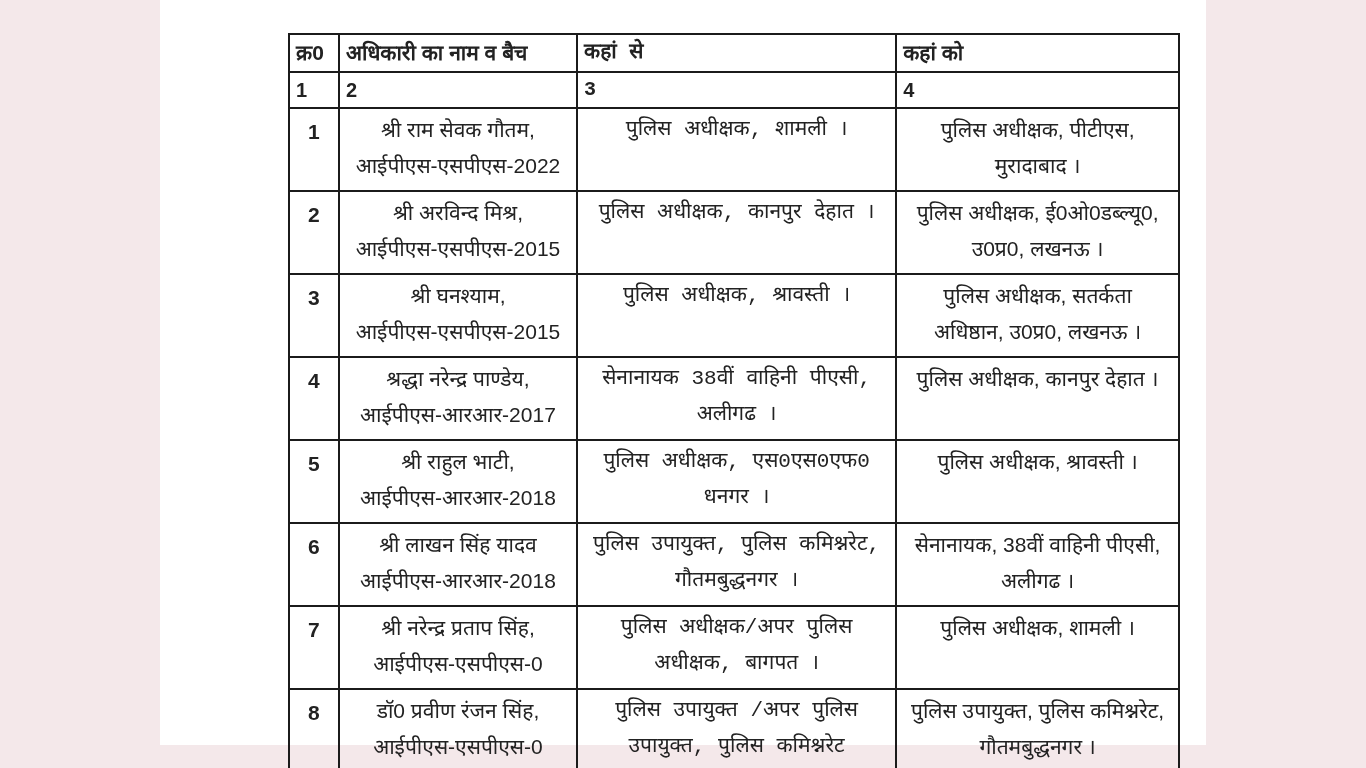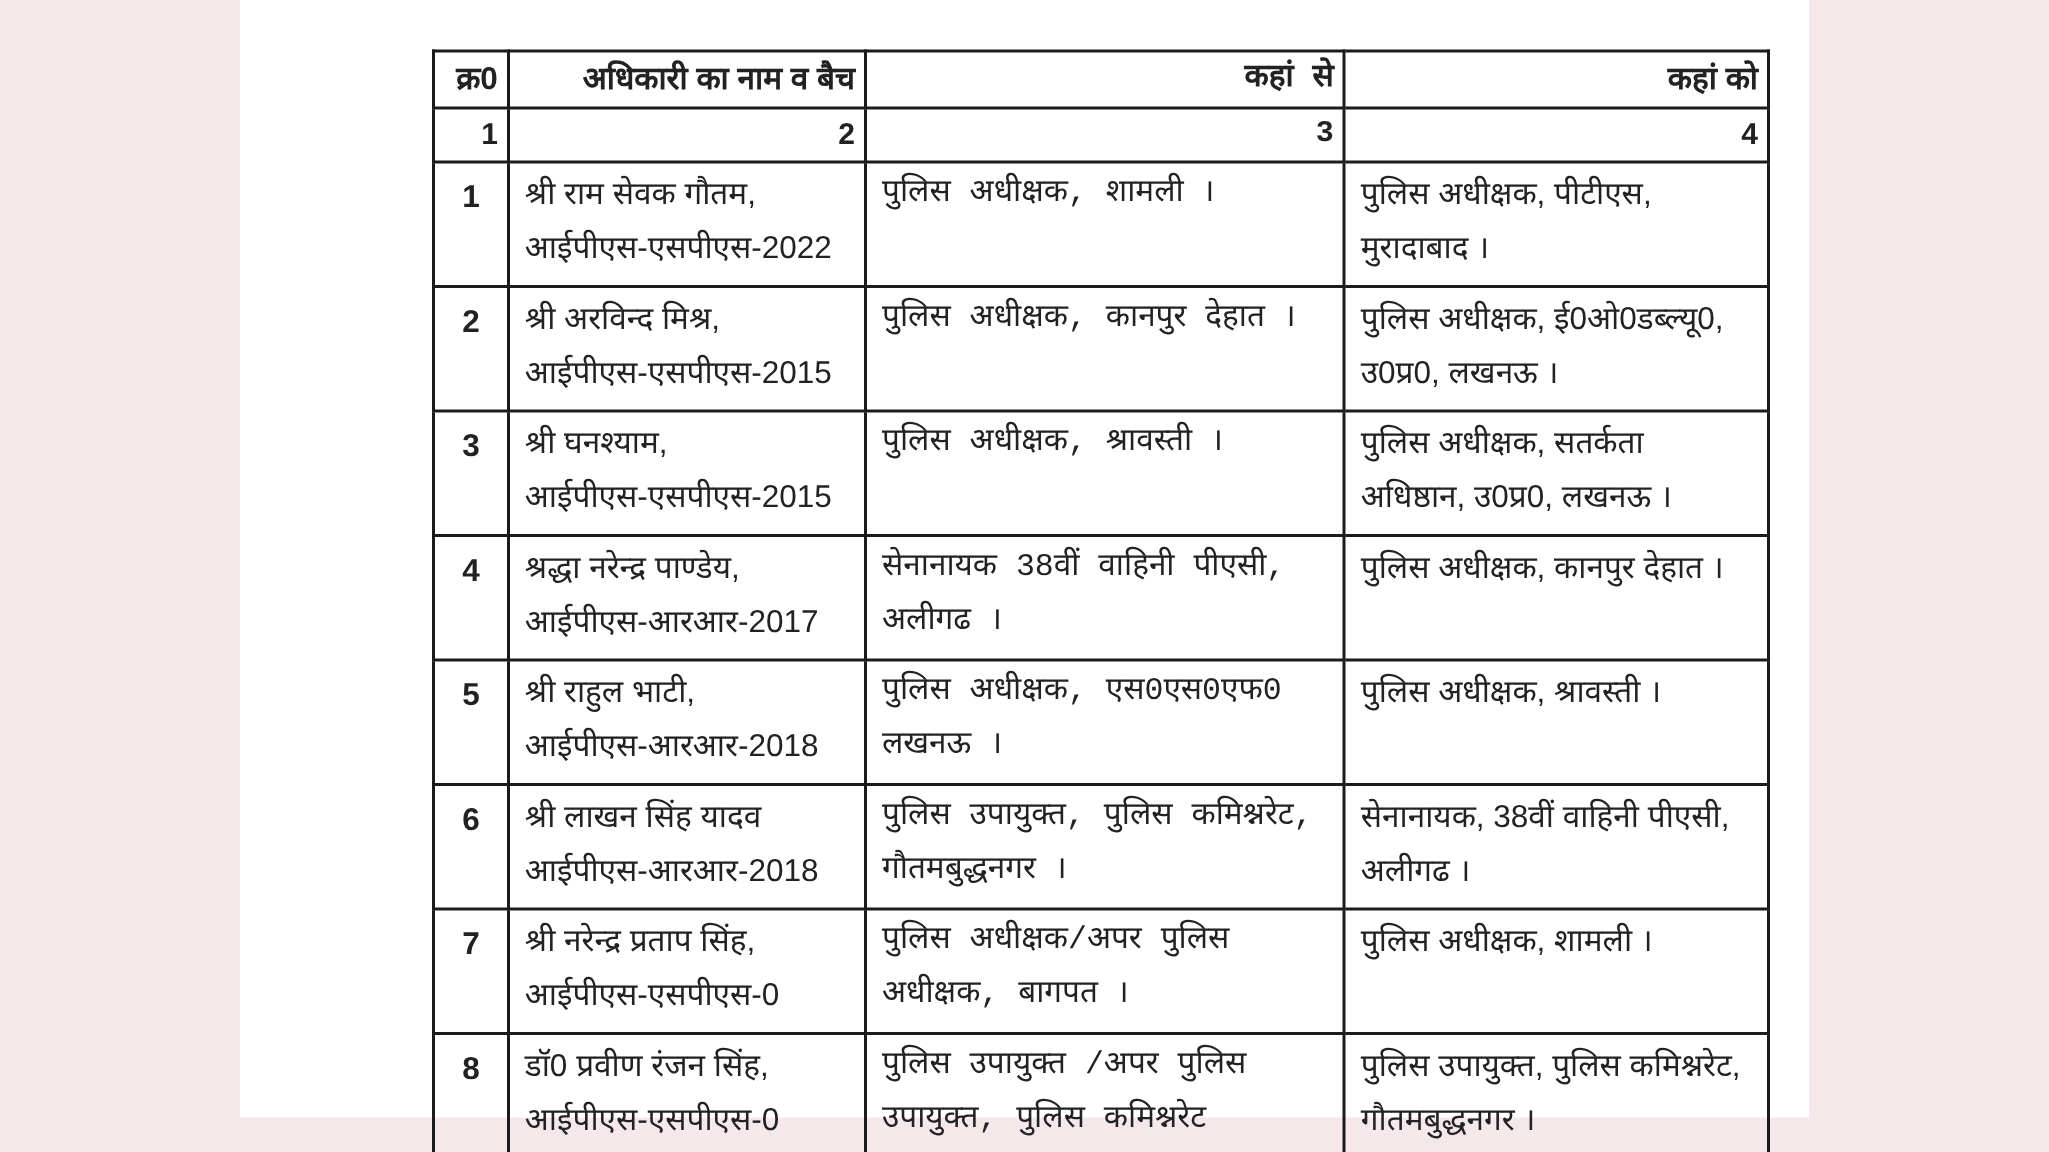--- a/index.html
+++ b/index.html
@@ -25,31 +25,31 @@
   }
   .transfer-table th, .transfer-table td {
     border: 2px solid #1b1b1b;
     vertical-align: top;
     font-size: 21px;
     line-height: 36px;
     padding: 3px 10px 6px 10px;
   }
   .transfer-table thead th {
     font-weight: 700;
-    text-align: right;
+    text-align: left;
     vertical-align: middle;
     padding: 3px 6px;
   }
   .hdr-row th { height: 37px; line-height: 30px; }
   .num-row th { height: 35px; line-height: 28px; font-size: 20px; }
   .c-sno  { width: 48px;  text-align: center; font-weight: 600; }
   .c-name { width: 229px; margin-top: 14px; }
   .c-from { width: 307px; font-family: Liberation Mono, monospace; }
   .c-to   { width: 272px; }
-  tbody td { height: 72px; }
+  tbody td { height: 72px; text-align: center; }
   tbody .c-sno { padding-top: 5px; }
 </style>
 </head>
 <body>
 
 <div class="stage">
   <div class="doc-sheet">
     <table class="transfer-table">
       <thead>
         <tr class="hdr-row">
@@ -101,21 +101,21 @@
             </td>
             <td class="c-from">सेनानायक 38वीं वाहिनी पीएसी, अलीगढ ।</td>
             <td class="c-to">पुलिस अधीक्षक, कानपुर देहात ।</td>
           </tr>
           <tr>
             <td class="c-sno">5</td>
             <td class="c-name">
               <div>श्री राहुल भाटी,</div>
               <div>आईपीएस-आरआर-2018</div>
             </td>
-            <td class="c-from">पुलिस अधीक्षक, एस0एस0एफ0 लखनऊ ।</td>
+            <td class="c-from">पुलिस अधीक्षक, एस0एस0एफ0 धनगर ।</td>
             <td class="c-to">पुलिस अधीक्षक, श्रावस्ती ।</td>
           </tr>
           <tr>
             <td class="c-sno">6</td>
             <td class="c-name">
               <div>श्री लाखन सिंह यादव</div>
               <div>आईपीएस-आरआर-2018</div>
             </td>
             <td class="c-from">पुलिस उपायुक्त, पुलिस कमिश्नरेट, गौतमबुद्धनगर ।</td>
             <td class="c-to">सेनानायक, 38वीं वाहिनी पीएसी, अलीगढ ।</td>

